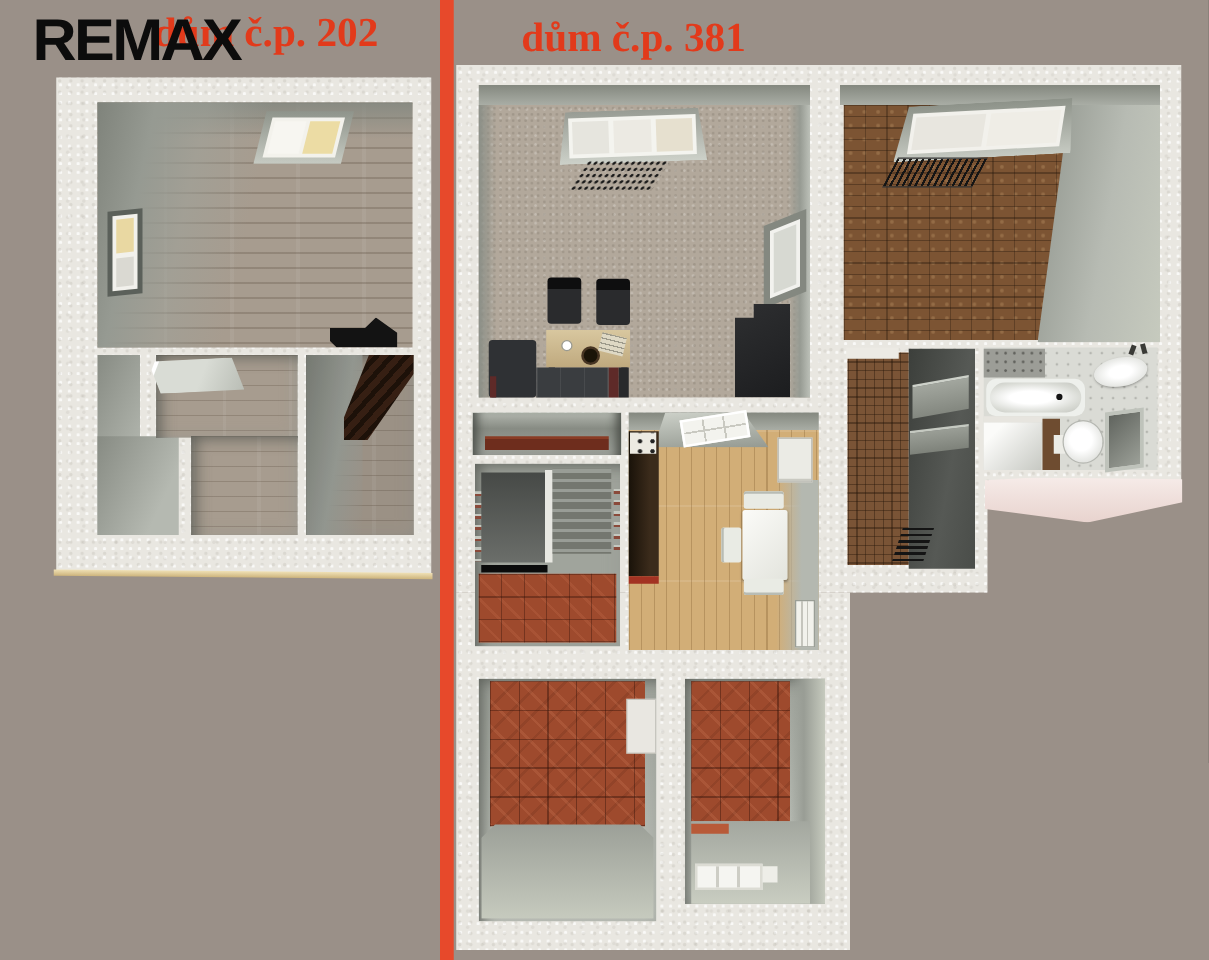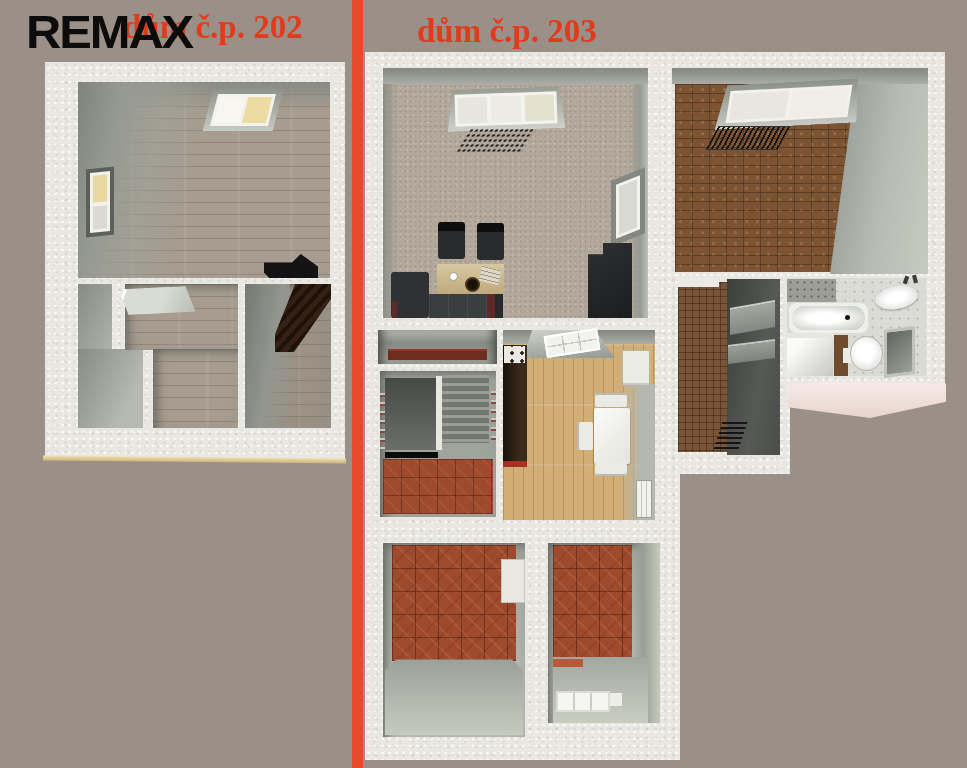--- a/index.html
+++ b/index.html
@@ -255,16 +255,16 @@
       <div class="abs" style="left:5px;top:114px;width:95px;height:66px;background:linear-gradient(180deg,#a3a79f,#c9cdc1);"></div>
       <div class="abs" style="left:5px;top:116px;width:30px;height:8px;background:#b85a38;"></div>
       <div class="abs" style="left:8px;top:148px;width:50px;height:17px;background:#f5f5f1;border:2px solid #dcdcd4;
            background-image:linear-gradient(90deg,transparent 30%,#cdcdc5 30% 34%,transparent 34% 64%,#cdcdc5 64% 68%,transparent 68%);"></div>
       <div class="abs" style="left:62px;top:150px;width:12px;height:13px;background:#eeeee8;"></div>
     </div>
   </div>
 
   <div class="abs divider" style="left:352px;top:0;width:11px;height:768px;"></div>
   <div class="abs label" style="left:123px;top:9px;">dům č.p. 202</div>
-  <div class="abs label" style="left:417px;top:13px;">dům č.p. 203</div>
+  <div class="abs label" style="left:417px;top:13px;">dům č.p. 381</div>
   <div class="abs logo" style="left:26px;top:4px;">REMAX</div>
 
 </div>
 
 </body></html>

